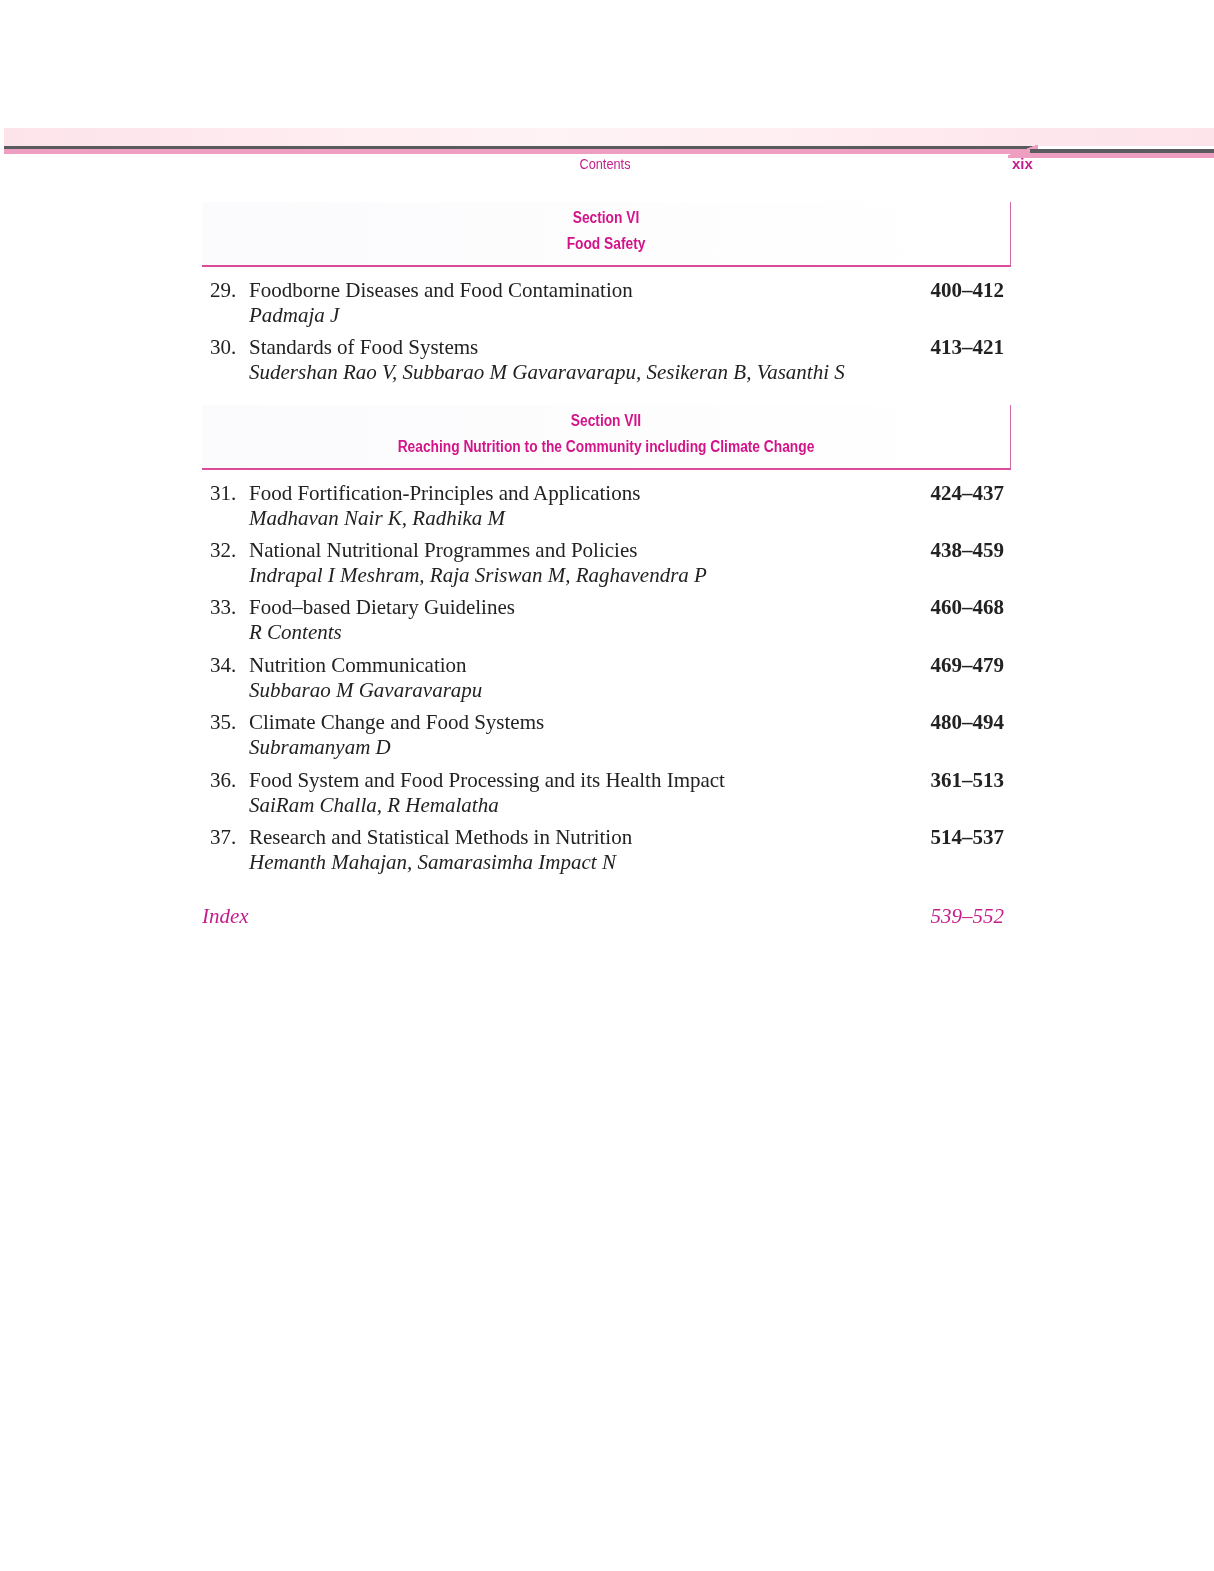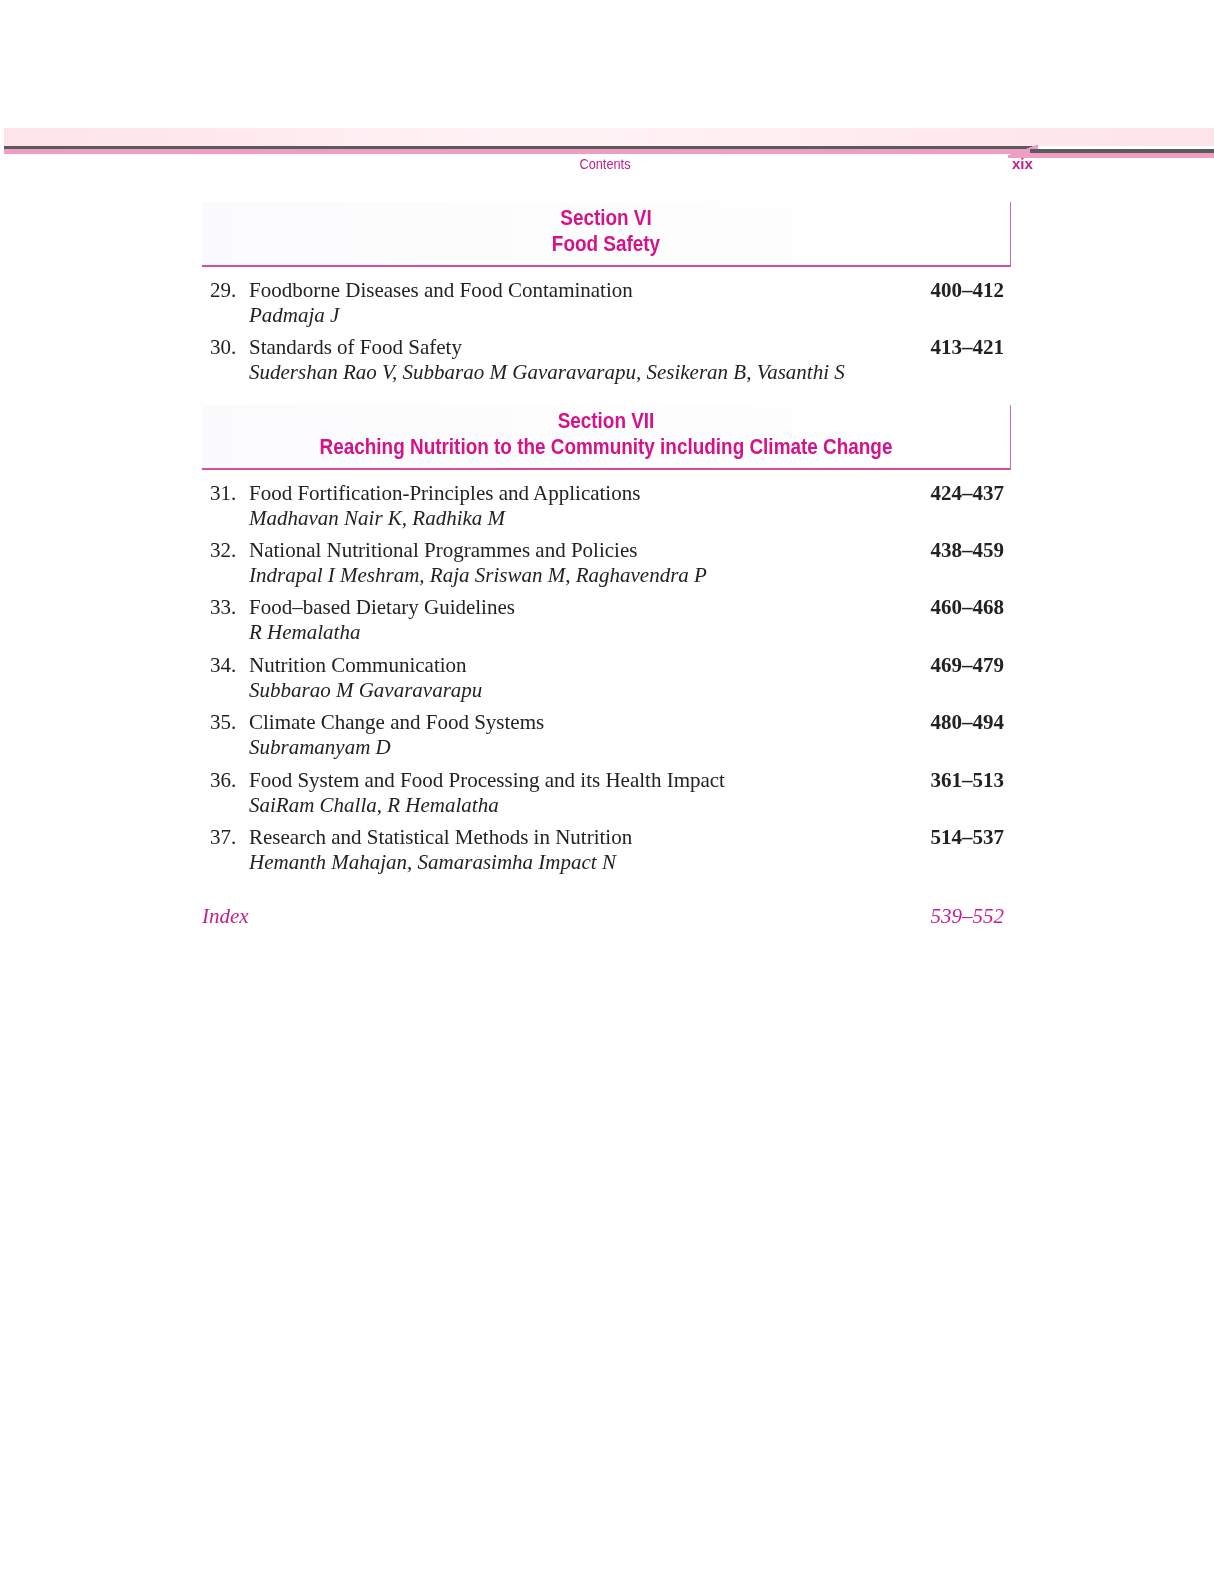--- a/index.html
+++ b/index.html
@@ -12,21 +12,21 @@
   .rule-pink-right { position:absolute; left:1016px; right:0; top:153px; height:5px; background:#ee9ec0; }
   .slant { position:absolute; left:1008px; top:144px; width:30px; height:14px;
            background:linear-gradient(160deg, transparent 45%, #ee9ec0 46%); }
   .running-head { position:absolute; top:155px; left:0; width:1214px; height:20px;
                   font-family:"Liberation Sans", sans-serif; font-size:15px; color:#c41e8c; }
   .running-head .title { position:absolute; left:0; width:1210px; text-align:center; transform:scaleX(0.85); }
   .running-head .pageno { position:absolute; left:984px; font-weight:bold;margin-left:28px; }
   .section-box { position:absolute; left:202px; width:808px; border-right:1.5px solid #d06aa8;
                  border-bottom:2px solid #d94c9a; background:linear-gradient(to right,#fbfbfd,#ffffff);
                  text-align:center; font-family:"Liberation Sans", sans-serif; font-weight:bold;
-                 color:#d4138a; font-size:22px; line-height:26px; }
+                 color:#d4138a; font-size:16px; line-height:26px; }
   .section-box .line { display:block; transform:scaleX(0.86); }
   .entry { position:absolute; left:210px; width:794px; font-size:21px; line-height:25px; }
   .entry .num { position:absolute; left:0; }
   .entry .ttl { position:absolute; left:39px; }
   .entry .pages { position:absolute; right:0;font-weight:bold; }
   .entry .authors { position:absolute; left:39px; top:25px; font-style:italic; white-space:nowrap;text-align:center; }
   .index-row { position:absolute; left:202px; width:802px; top:904px; font-size:21px; font-style:italic; color:#c41e8c; }
   .index-row .pages { position:absolute; right:0;text-align:center; }
 </style>
 </head>
@@ -52,21 +52,21 @@
 </div>
 
 <div class="entry" style="top:278px;">
   <span class="num">29.</span>
   <span class="ttl">Foodborne Diseases and Food Contamination</span>
   <span class="pages">400–412</span>
   <span class="authors">Padmaja J</span>
 </div>
 <div class="entry" style="top:335px;">
   <span class="num">30.</span>
-  <span class="ttl">Standards of Food Safety</span>
+  <span class="ttl">Standards of Food Systems</span>
   <span class="pages">413–421</span>
   <span class="authors">Sudershan Rao V, Subbarao M Gavaravarapu, Sesikeran B, Vasanthi S</span>
 </div>
 
 <div class="section-box" style="top:405px;height:60px;padding-top:3px;">
   <span class="line">Section VII</span>
   <span class="line">Reaching Nutrition to the Community including Climate Change</span>
 </div>
 
 <div class="entry" style="top:481px;">
@@ -78,21 +78,21 @@
 <div class="entry" style="top:538px;">
   <span class="num">32.</span>
   <span class="ttl">National Nutritional Programmes and Policies</span>
   <span class="pages">438–459</span>
   <span class="authors">Indrapal I Meshram, Raja Sriswan M, Raghavendra P</span>
 </div>
 <div class="entry" style="top:595px;">
   <span class="num">33.</span>
   <span class="ttl">Food–based Dietary Guidelines</span>
   <span class="pages">460–468</span>
-  <span class="authors">R Hemalatha</span>
+  <span class="authors">R Contents</span>
 </div>
 <div class="entry" style="top:653px;">
   <span class="num">34.</span>
   <span class="ttl">Nutrition Communication</span>
   <span class="pages">469–479</span>
   <span class="authors">Subbarao M Gavaravarapu</span>
 </div>
 <div class="entry" style="top:710px;">
   <span class="num">35.</span>
   <span class="ttl">Climate Change and Food Systems</span>

